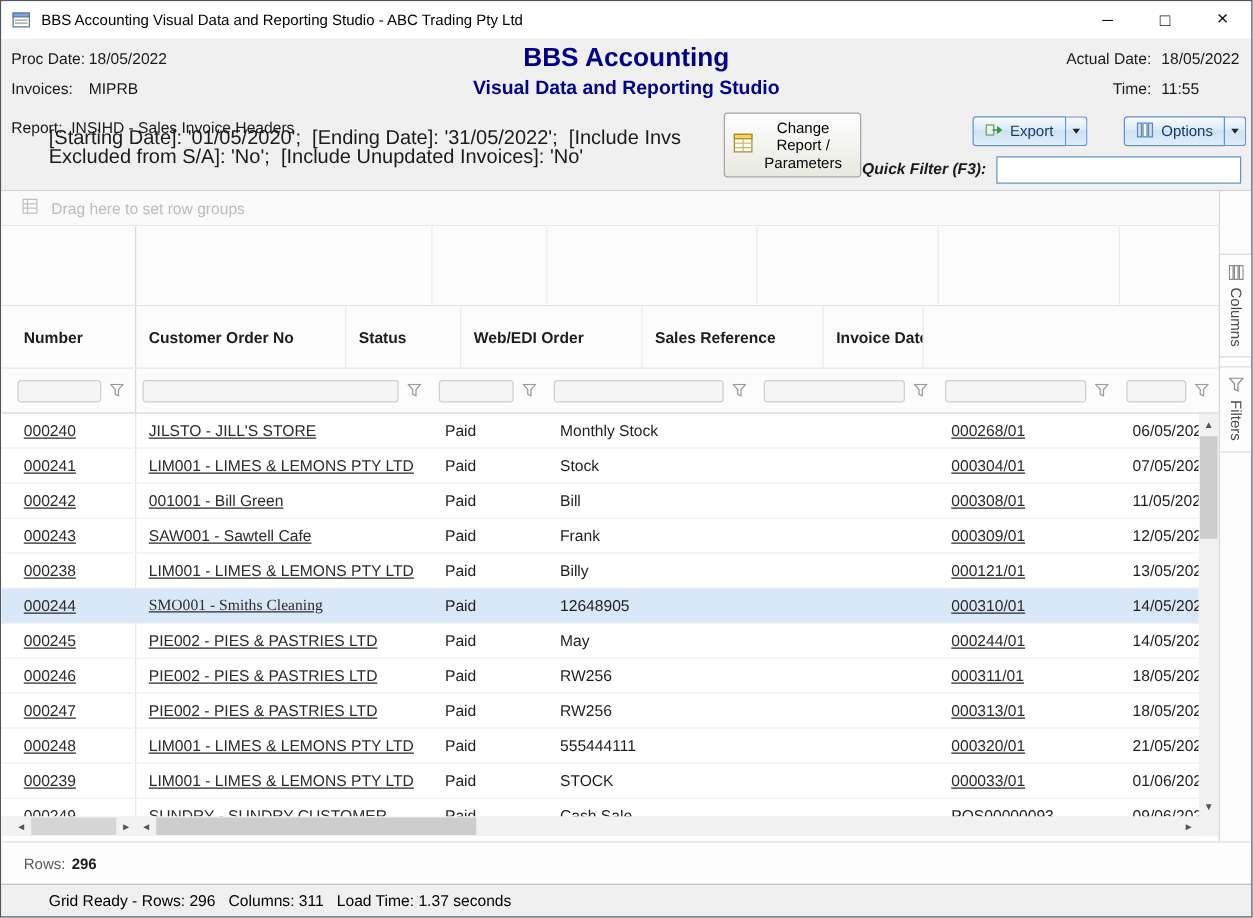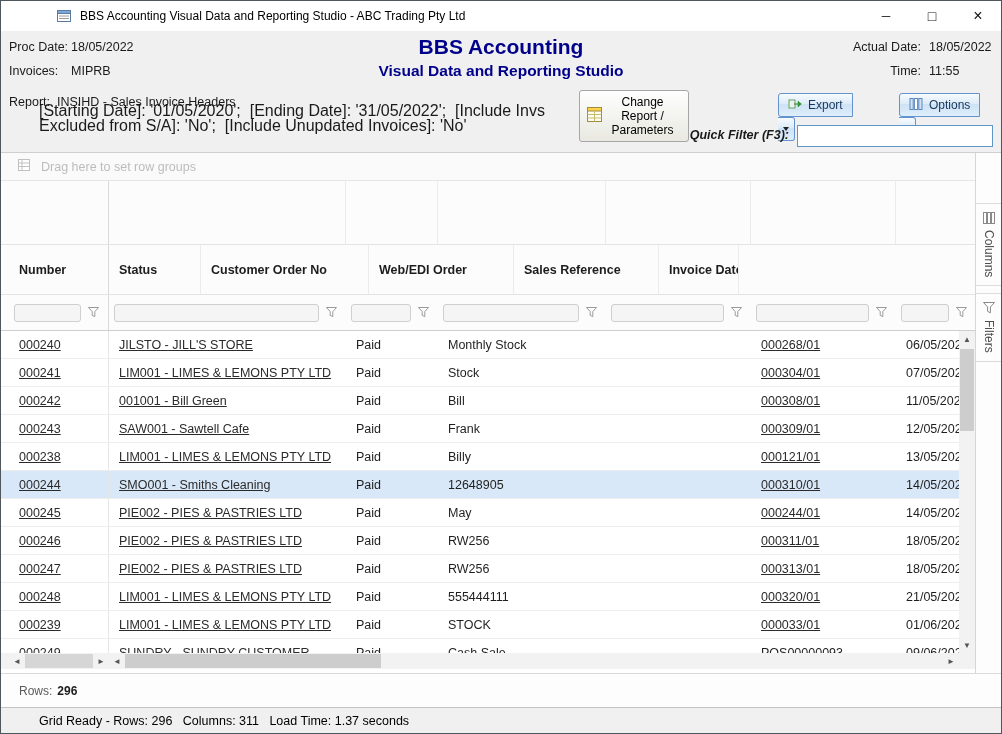--- a/index.html
+++ b/index.html
@@ -1,21 +1,21 @@
 <!DOCTYPE html>
 <html><head>
 <meta charset="utf-8">
 <style>
   * { margin:0; padding:0; box-sizing:border-box; }
   html,body { background:#888; }
   body { font-family:"Liberation Sans", sans-serif; font-size:12.5px; color:#1a1a1a; }
   .window { position:relative; width:1002px; height:734px; background:#fff; border:1px solid #4f565c; overflow:hidden; }
 
   
-  .titlebar { height:30px; background:#fff; display:flex; align-items:center;padding-left:47px; }
+  .titlebar { height:30px; background:#fff; display:flex; align-items:center; }
   .app-icon { margin-left:8px; display:flex; }
   .titlebar .title { margin-left:8px; font-size:12px; color:#000; flex:1; white-space:nowrap; overflow:hidden; }
   .win-controls { display:flex; height:30px; }
   .win-btn { width:46px; height:30px; display:flex; align-items:center; justify-content:center; font-size:12px; color:#111; cursor:pointer; }
   .win-btn.max { font-size:14px; }
   .win-btn.close { font-size:16px; }
 
   
   .header { position:relative; height:122px; background:#f0f0f0; border-bottom:1px solid #cfcfcf; }
   .lbl { font-weight:normal; }
@@ -27,21 +27,21 @@
   .right-row .val { display:inline-block; width:64px; text-align:left; }
   .r1 { top:9px; } .r2 { top:33px; }
   .app-title { position:absolute; left:0; right:0; top:4px; text-align:center; font-size:21px; font-weight:bold; color:#00008B; }
   .app-subtitle { position:absolute; left:0; right:0; top:31px; text-align:center; font-size:15.5px; font-weight:bold; color:#00008B; }
   .report-row { left:8px; top:64px; }
   .report-row .lbl { display:inline-block; width:48px; }
   .params { position:absolute; left:38px; top:72px; width:540px; font-size:16px; line-height:15px; text-align:left; white-space:pre-wrap; }
   .change-btn { position:absolute; left:578px; top:59px; width:110px; height:52px; display:flex; align-items:center; gap:0; padding:4px 6px;
     background:linear-gradient(#fefefe,#e9e9e1); border:1px solid #a6a6a6; border-radius:3px; cursor:pointer; }
   .change-btn .txt { flex:1; font-size:12px; line-height:14px; text-align:center; color:#000; font-family:"Liberation Sans", sans-serif; }
-  .split { position:absolute; top:62px; display:flex;flex-direction:column; }
+  .split { position:absolute; top:62px; display:flex; }
   .split-export { left:777px; } .split-options { left:898px; }
   .sbtn { height:24px; display:flex; align-items:center; gap:6px; padding:0 9px; font-size:12px; color:#17365d; cursor:pointer;
     border:1px solid #6593cf; border-radius:3px 0 0 3px; background:linear-gradient(#f7fbfe,#dcebf8 45%,#cde2f5 46%,#dfeefa); font-family:"Liberation Sans", sans-serif; }
   .sdrop { width:17px; height:24px; border:1px solid #6593cf; border-left:none; border-radius:0 3px 3px 0;
     background:linear-gradient(#f7fbfe,#dcebf8 45%,#cde2f5 46%,#dfeefa); display:flex; align-items:center; justify-content:center; cursor:pointer; }
   .caret { width:0; height:0; border-left:3.5px solid transparent; border-right:3.5px solid transparent; border-top:4px solid #222; }
   .qf-label { position:absolute; right:212px; top:97px; font-weight:bold; font-style:italic; font-size:12.5px; }
   .qf-input { position:absolute; right:8px; top:94px; width:196px; height:22px; border:1px solid #5e96c8; background:#fff; padding:0 4px; font-size:12.5px; outline:none; font-family:"Liberation Sans", sans-serif; }
 
   
@@ -201,22 +201,22 @@
           <div class="gcell pinned" style="width: 100px;"></div>
           <div class="gcell" style="width: 237px;"></div>
           <div class="gcell" style="width: 92px;"></div>
           <div class="gcell" style="width: 168px;"></div>
           <div class="gcell" style="width: 145px;"></div>
           <div class="gcell" style="width: 145px;"></div>
           <div class="gcell" style="width: 80px;"></div>
         </div>
       <div class="header-row">
           <div class="hcell pinned" style="width: 100px; text-align: center;">Number</div>
+          <div class="hcell" style="width: 168px;">Customer Order No</div>
           <div class="hcell" style="width: 92px;">Status</div>
-          <div class="hcell" style="width: 168px;">Customer Order No</div>
           <div class="hcell" style="width: 145px;">Web/EDI Order</div>
           <div class="hcell" style="width: 145px;">Sales Reference</div>
           <div class="hcell" style="width: 80px;">Invoice Date</div>
         </div>
       <div class="filter-row">
           <div class="fcell pinned" style="width: 100px;">
             <input class="filter-input" style="">
             <span class="funnel">
               <svg width="11" height="11" viewBox="0 0 11 11">
                 <path d="M0.5 0.5h10L6.8 4.6V9.6L4.2 8.4V4.6Z" fill="#fdfdfd" stroke="#9a9a9a"></path>
@@ -313,21 +313,21 @@
             <div class="cell link pinned" style="width: 100px;">000238</div>
             <div class="cell link" style="width: 237px;">LIM001 - LIMES &amp; LEMONS PTY LTD</div>
             <div class="cell" style="width: 92px;">Paid</div>
             <div class="cell" style="width: 168px;">Billy</div>
             <div class="cell" style="width: 145px;"></div>
             <div class="cell link" style="width: 145px;">000121/01</div>
             <div class="cell" style="width: 80px;">13/05/2022</div>
           </div>
           <div class="grid-row selected">
             <div class="cell link pinned" style="width: 100px;">000244</div>
-            <div class="cell link" style="width: 237px;">SMO001 - Smiths Cleaning</div>
+            <div class="cell link" style="width: 237px; font-family: Liberation Serif, serif;">SMO001 - Smiths Cleaning</div>
             <div class="cell" style="width: 92px;">Paid</div>
             <div class="cell" style="width: 168px;">12648905</div>
             <div class="cell" style="width: 145px;"></div>
             <div class="cell link" style="width: 145px;">000310/01</div>
             <div class="cell" style="width: 80px;">14/05/2022</div>
           </div>
           <div class="grid-row">
             <div class="cell link pinned" style="width: 100px;">000245</div>
             <div class="cell link" style="width: 237px;">PIE002 - PIES &amp; PASTRIES LTD</div>
             <div class="cell" style="width: 92px;">Paid</div>

